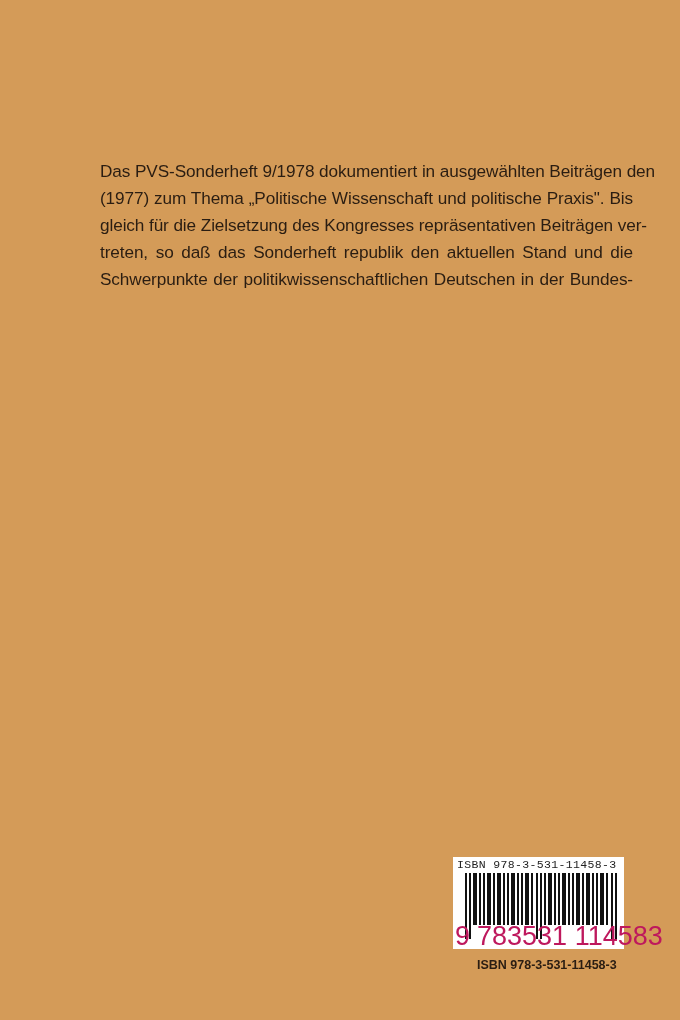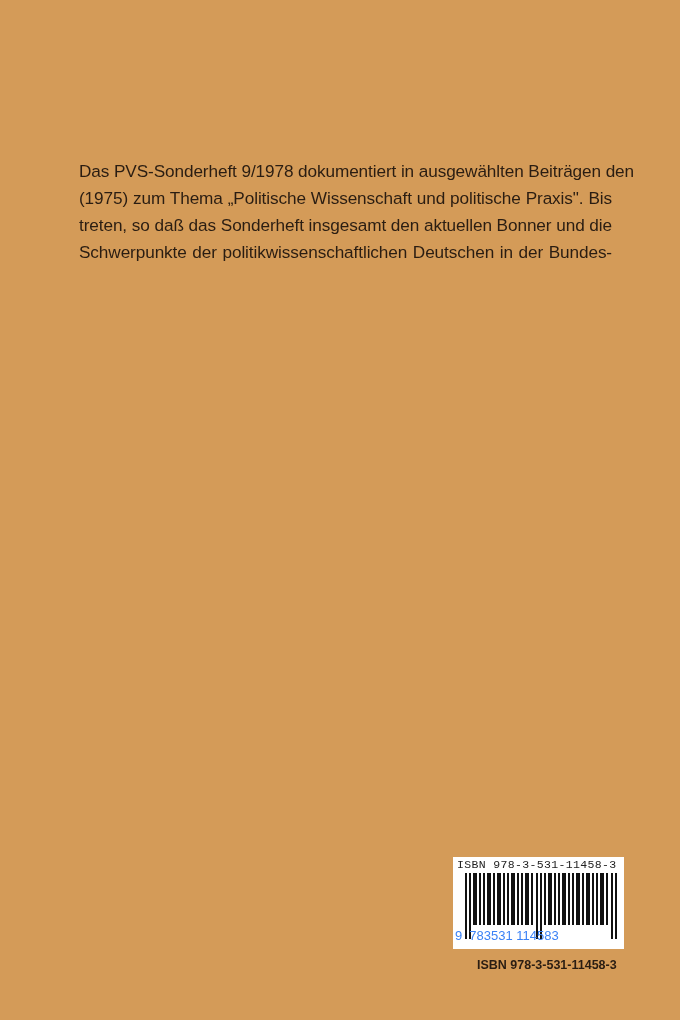--- a/index.html
+++ b/index.html
@@ -6,21 +6,21 @@
   body {
     width: 680px; height: 1020px;
     background: #D49B58;
     position: relative;
     overflow: hidden;
     font-family: "Liberation Sans", sans-serif;
     color: #2a1d12;
   }
   .blurb {
     position: absolute;
-    left: 79px; top: 158px;
+    left: 100px; top: 158px;
     width: 533px;
   }
   .line {
     display: block;
     font-size: 17.2px;
     line-height: 27px;
     height: 27px;
     white-space: nowrap;
     text-align: justify;
     text-align-last: justify;
@@ -39,38 +39,39 @@
     font-size: 11.5px; color: #222;
     letter-spacing: 0.35px;
     white-space: nowrap;
   }
   .bars {
     position: absolute; left: 12px; top: 16px; width: 154px; height: 66px;
   }
   .barcode-digits {
     position: absolute; left: 2px; top: 68px;
     font-family: "Liberation Sans", sans-serif;
-    font-size: 13px; color: #3b82f6; white-space: nowrap;
+    font-size: 27px; color: #be185d; white-space: nowrap;
     line-height: 22px;
   }
   .barcode-digits .lead { margin-right: 7px; }
   .isbn-bottom {
     position: absolute;
     left: 477px; top: 958px;
     font-size: 12.5px; font-weight: bold; color: #2a1d12;
     white-space: nowrap;
   }
 </style>
 </head>
 <body>
 
 <div class="blurb">
   <span class="line">Das PVS-Sonderheft 9/1978 dokumentiert in ausgewählten Beiträgen den</span>
-  <span class="line">(1975) zum Thema „Politische Wissenschaft und politische Praxis". Bis</span>
-  <span class="line">treten, so daß das Sonderheft insgesamt den aktuellen Bonner und die</span>
+  <span class="line">(1977) zum Thema „Politische Wissenschaft und politische Praxis". Bis</span>
+  <span class="line">gleich für die Zielsetzung des Kongresses repräsentativen Beiträgen ver-</span>
+  <span class="line">treten, so daß das Sonderheft republik den aktuellen Stand und die</span>
   <span class="line">Schwerpunkte der politikwissenschaftlichen Deutschen in der Bundes-</span>
 </div>
 
 <div class="barcode-box">
   <div class="barcode-top">ISBN 978-3-531-11458-3</div>
   <svg class="bars" viewBox="0 0 154 66" preserveAspectRatio="none">
     <g fill="#111">
       <rect x="0" y="0" width="2" height="66"></rect>
       <rect x="4" y="0" width="2" height="66"></rect>
       <rect x="8" y="0" width="4" height="52"></rect>

